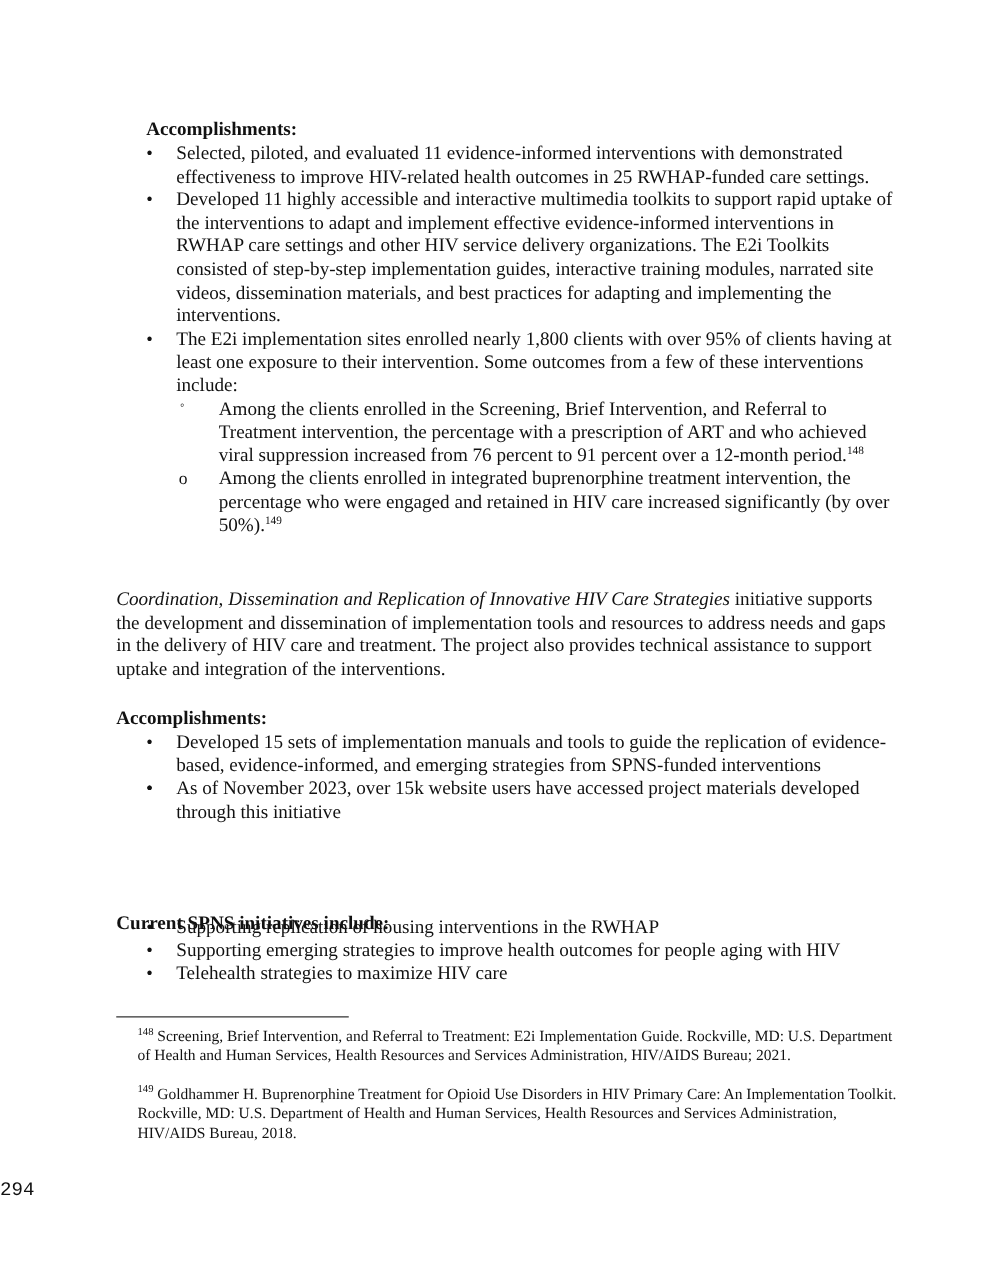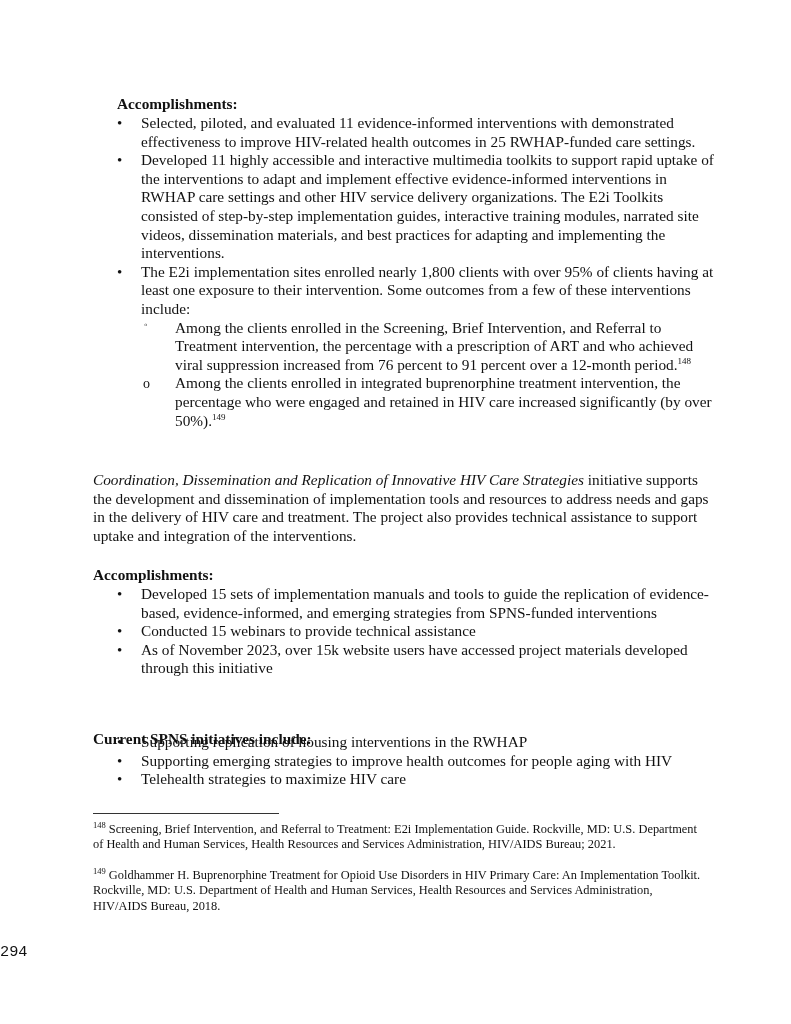--- a/index.html
+++ b/index.html
@@ -90,21 +90,21 @@
     .rule {
       position: absolute;
       left: 93px;
       top: 813px;
       width: 186px;
       height: 1px;
       background: #333333;
     }
     .footnote {
       position: absolute;
-      left: 93px;
+      left: 110px;
       width: 610px;
       font-size: 12.4px;
       line-height: 15.3px;
     }
     .footnote sup {
       font-size: 8.5px;
     }
     .pagenum {
       position: absolute;
       left: 0;
@@ -152,21 +152,20 @@
 
   <div class="heading" style="left:93px; top:566px;">Accomplishments:</div>
 
   <ul class="blist" style="left:117px; top:585px; width:600px;">
     <li>
       <span class="bullet">•</span>
       <span>Developed 15 sets of implementation manuals and tools to guide the replication of evidence-based, evidence-informed, and emerging strategies from SPNS-funded interventions</span>
     </li>
     <li>
       <span class="bullet">•</span>
-      <span>Conducted 15 webinars to provide technical assistance</span>
     </li>
     <li>
       <span class="bullet">•</span>
       <span>As of November 2023, over 15k website users have accessed project materials developed through this initiative</span>
     </li>
   </ul>
 
   <div class="para" style="top:730px;font-weight:bold;">Current SPNS initiatives include:</div>
 
   <ul class="blist" style="left:117px; top:733px; width:600px;">

